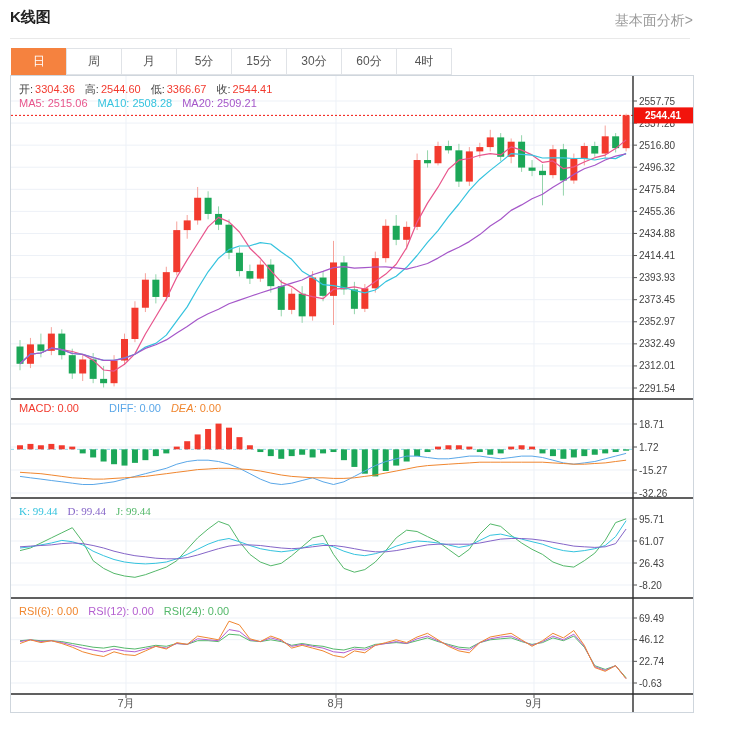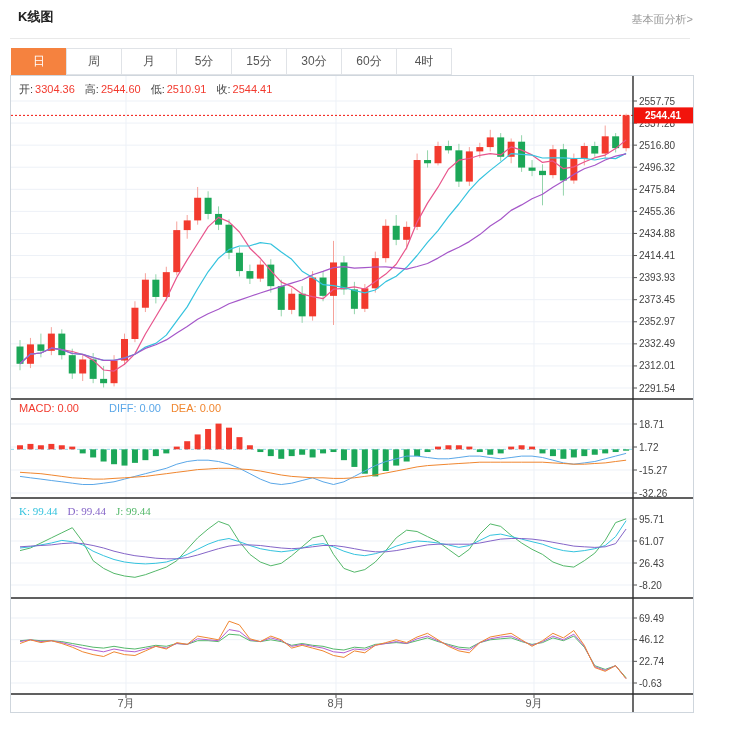--- a/index.html
+++ b/index.html
@@ -1,18 +1,18 @@
 <!DOCTYPE html>
 <html><head>
 <meta charset="utf-8">
 <style>
   html,body{margin:0;padding:0;background:#fff;font-family:"Liberation Sans","DejaVu Sans",sans-serif;}
   .page{position:relative;width:740px;height:738px;background:#fff;overflow:hidden;}
-  .page-title{position:absolute;left:18px;top:8px;font-size:13px;font-weight:bold;color:#222;}
-  .analysis-link{position:absolute;right:47px;top:12px;font-size:11px;color:#999;text-decoration:none;cursor:pointer;}
+  .page-title{position:absolute;left:10px;top:8px;font-size:15px;font-weight:bold;color:#222;}
+  .analysis-link{position:absolute;right:47px;top:12px;font-size:14px;color:#999;text-decoration:none;cursor:pointer;}
   .header-divider{position:absolute;left:10px;top:38px;width:680px;height:1px;background:#e9e9e9;}
   .tabbar{position:absolute;left:11px;top:48px;display:flex;}
   .tab{width:54px;height:25px;line-height:25px;text-align:center;font-size:12px;color:#555;background:#fff;
        border:1px solid #e0e3e7;margin-left:-1px;cursor:pointer;box-sizing:content-box;}
   .tab:first-child{margin-left:0;}
   .tab.active{background:#f5823f;border-color:#f5823f;color:#fff;}
   .chart{position:absolute;left:10px;top:75px;width:684px;height:638px;border:1px solid #cfd6dd;
          box-sizing:border-box;background:#fff;}
   .chart svg{display:block;}
   svg text{font-family:"Liberation Sans","DejaVu Sans",sans-serif;}
@@ -332,23 +332,29 @@
         <text x="115" y="631" font-size="11" fill="#555" text-anchor="middle">7月</text>
         <line x1="325" y1="618" x2="325" y2="622" stroke="#555" stroke-width="1"></line>
         <text x="325" y="631" font-size="11" fill="#555" text-anchor="middle">8月</text>
         <line x1="523" y1="618" x2="523" y2="622" stroke="#555" stroke-width="1"></line>
         <text x="523" y="631" font-size="11" fill="#555" text-anchor="middle">9月</text>
         <rect x="623" y="31.38180383907457" width="59" height="16" fill="#f2140c"></rect>
         <text x="652" y="42.88180383907457" font-size="10" fill="#fff" text-anchor="middle" font-weight="bold">2544.41</text>
       </svg>
 
     <div class="legend" style="left:8px;top:6px;">
-      <span class="lbl">开:</span><span class="val" style="color: rgb(242, 58, 46);">3304.36</span><span class="lbl">高:</span><span class="val" style="color: rgb(242, 58, 46); text-align: center;">2544.60</span><span class="lbl">低:</span><span class="val" style="color: rgb(242, 58, 46);">2510.91</span><span class="lbl">收:</span><span class="val" style="color: rgb(242, 58, 46);">2544.41</span>
+      <span class="lbl">开:</span><span class="val" style="color: rgb(242, 58, 46);">3304.36</span><span class="lbl">高:</span><span class="val" style="color: rgb(242, 58, 46); text-align: center;">2544.60</span><span class="lbl">低:</span><span class="val" style="color: rgb(242, 58, 46);">3366.67</span><span class="lbl">收:</span><span class="val" style="color: rgb(242, 58, 46);">2544.41</span>
+    </div>
+    <div class="legend" style="left:8px;top:21px;">
+      <span style="color: rgb(232, 85, 140);">MA5:</span> <span class="item" style="color: rgb(232, 85, 140);">2515.06</span><span style="color: rgb(53, 195, 222);">MA10:</span> <span class="item" style="color: rgb(53, 195, 222);">2508.28</span><span style="color: rgb(165, 87, 201);">MA20:</span> <span class="item" style="color: rgb(165, 87, 201);">2509.21</span>
     </div>
     <div class="legend" style="left:8px;top:326px;">
-      <span style="color: rgb(242, 58, 46); margin-top: 6px;">MACD:</span> <span class="item" style="color: rgb(242, 58, 46);">0.00</span><span style="color: rgb(90, 167, 232); padding-left: 20px;">DIFF:</span> <span class="item" style="color: rgb(90, 167, 232);">0.00</span><span style="color: rgb(240, 134, 47);">DEA:</span> <span class="item" style="color: rgb(240, 134, 47);">0.00</span>
+      <span style="color: rgb(242, 58, 46); margin-top: 6px;">MACD:</span> <span class="item" style="color: rgb(242, 58, 46);">0.00</span><span style="color: rgb(90, 167, 232); padding-left: 20px;">DIFF:</span> <span class="item" style="color: rgb(90, 167, 232);">0.00</span><span style="color: rgb(240, 134, 47); font-style: italic;">DEA:</span> <span class="item" style="color: rgb(240, 134, 47);">0.00</span>
     </div>
     <div class="legend" style="left:8px;top:429px;font-family:Liberation Serif, serif;">
       <span style="color: rgb(53, 195, 222);">K:</span> <span class="item" style="color: rgb(53, 195, 222);">99.44</span><span style="color: rgb(133, 101, 200);">D:</span> <span class="item" style="color: rgb(133, 101, 200);">99.44</span><span style="color: rgb(84, 184, 106);">J:</span> <span class="item" style="color: rgb(84, 184, 106);">99.44</span>
     </div>
+    <div class="legend" style="left:8px;top:529px;">
+      <span style="color: rgb(240, 134, 47);">RSI(6):</span> <span class="item" style="color: rgb(240, 134, 47);">0.00</span><span style="color: rgb(180, 95, 208);">RSI(12):</span> <span class="item" style="color: rgb(180, 95, 208);">0.00</span><span style="color: rgb(84, 184, 106);">RSI(24):</span> <span class="item" style="color: rgb(84, 184, 106);">0.00</span>
+    </div>
   </div>
 
 </div>
 
 </body></html>

